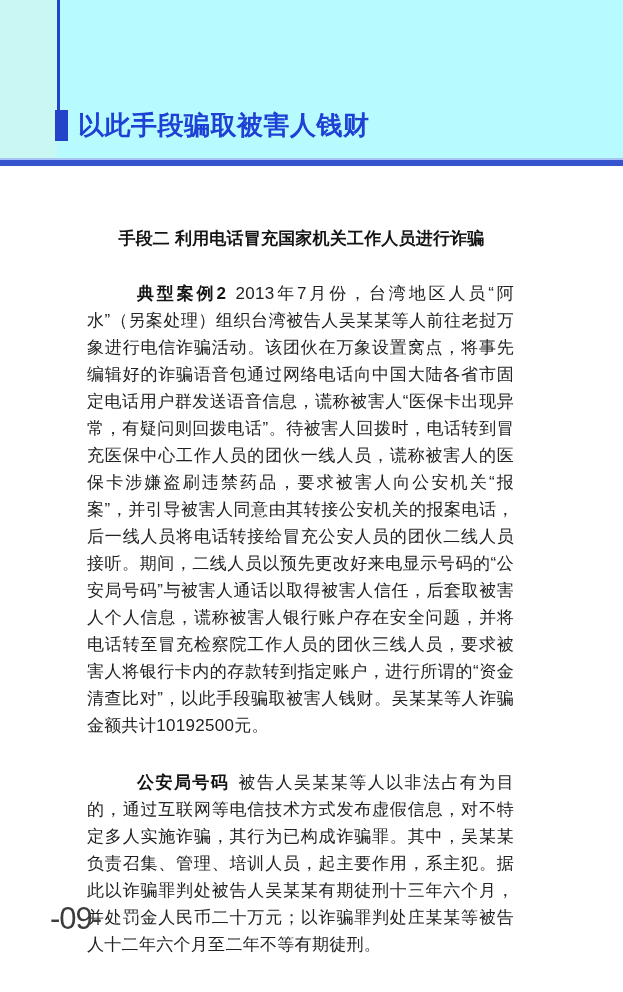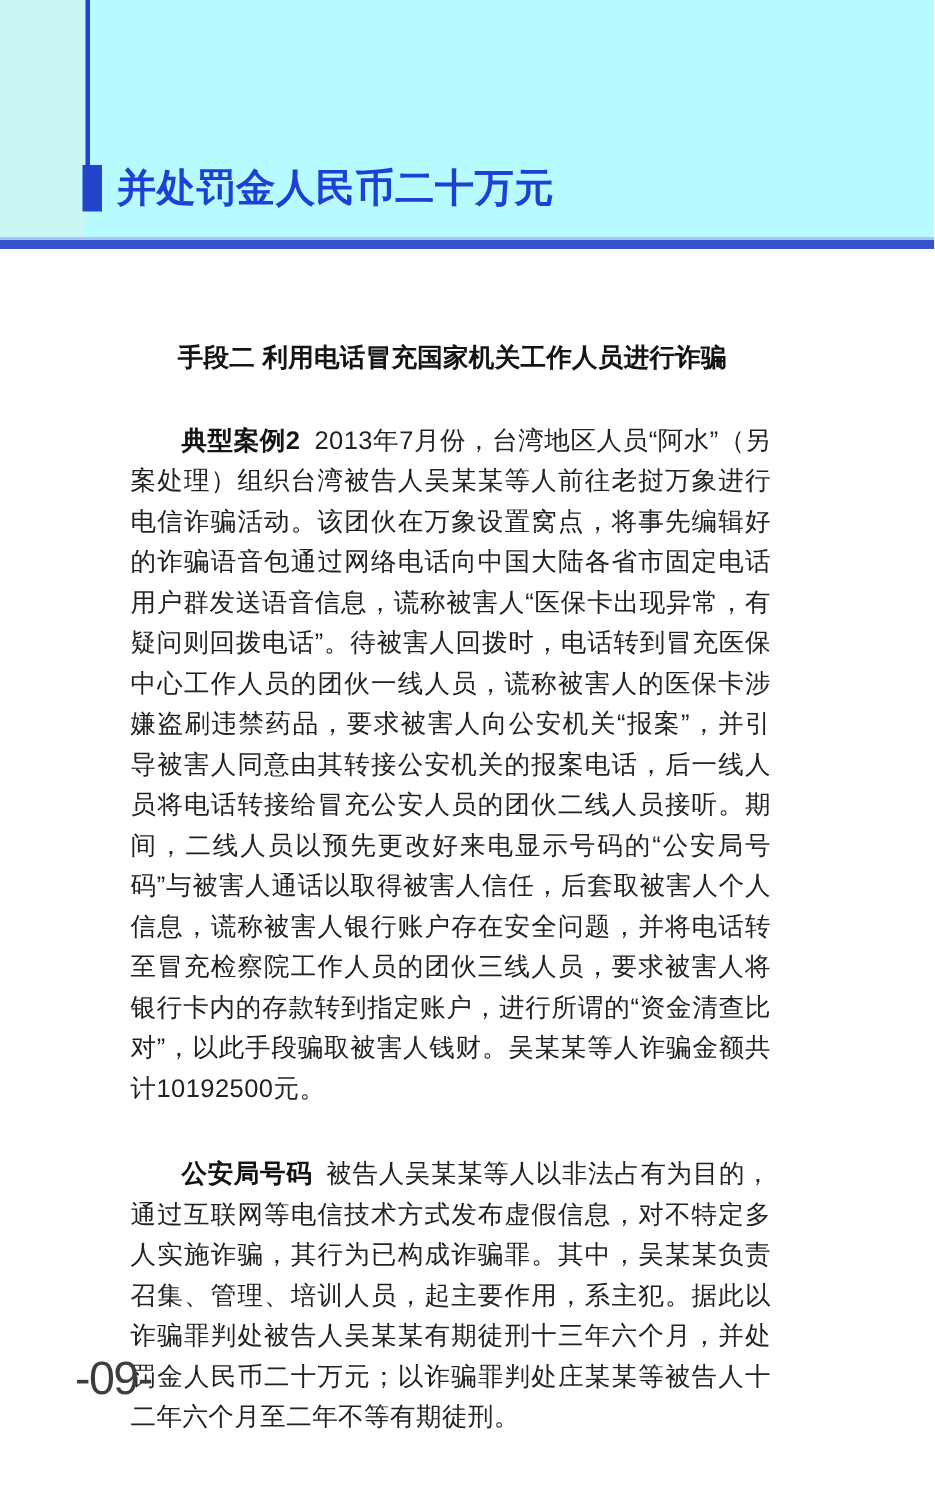--- a/index.html
+++ b/index.html
@@ -80,20 +80,21 @@
     text-justify:inter-ideograph;
     text-indent:2em;
     letter-spacing:0.3px;
   }
   .para-case{margin-top:28px;}
   .para-verdict{margin-top:30px;}
   .para .label{
     font-weight:bold;
     color:#141414;
     margin-right:0.55em;
+    margin-left:16px;
   }
   
   .page-number{
     position:absolute;
     left:50px;top:902px;
     font-size:31px;
     line-height:34px;
     letter-spacing:-1px;
     color:var(--page-number-color);
   }
@@ -101,21 +102,21 @@
 </head>
 <body>
 
 <div class="page">
 
   <div class="header">
     <div class="header-left-strip"></div>
     <div class="header-vline"></div>
     <div class="title-row">
       <span class="title-marker"></span>
-      <h1 class="page-title">并处罚金人民币二十万元</h1>
+      <h1 class="page-title">以此手段骗取被害人钱财</h1>
     </div>
   </div>
 
   <div class="divider"></div>
 
   <div class="content">
     <h2 class="section-heading">手段二 利用电话冒充国家机关工作人员进行诈骗</h2>
 
     <p class="para para-case"><span class="label">典型案例2</span><span>2013年7月份，台湾地区人员“阿水”（另案处理）组织台湾被告人吴某某等人前往老挝万象进行电信诈骗活动。该团伙在万象设置窝点，将事先编辑好的诈骗语音包通过网络电话向中国大陆各省市固定电话用户群发送语音信息，谎称被害人“医保卡出现异常，有疑问则回拨电话”。待被害人回拨时，电话转到冒充医保中心工作人员的团伙一线人员，谎称被害人的医保卡涉嫌盗刷违禁药品，要求被害人向公安机关“报案”，并引导被害人同意由其转接公安机关的报案电话，后一线人员将电话转接给冒充公安人员的团伙二线人员接听。期间，二线人员以预先更改好来电显示号码的“公安局号码”与被害人通话以取得被害人信任，后套取被害人个人信息，谎称被害人银行账户存在安全问题，并将电话转至冒充检察院工作人员的团伙三线人员，要求被害人将银行卡内的存款转到指定账户，进行所谓的“资金清查比对”，以此手段骗取被害人钱财。吴某某等人诈骗金额共计10192500元。</span></p>
 

